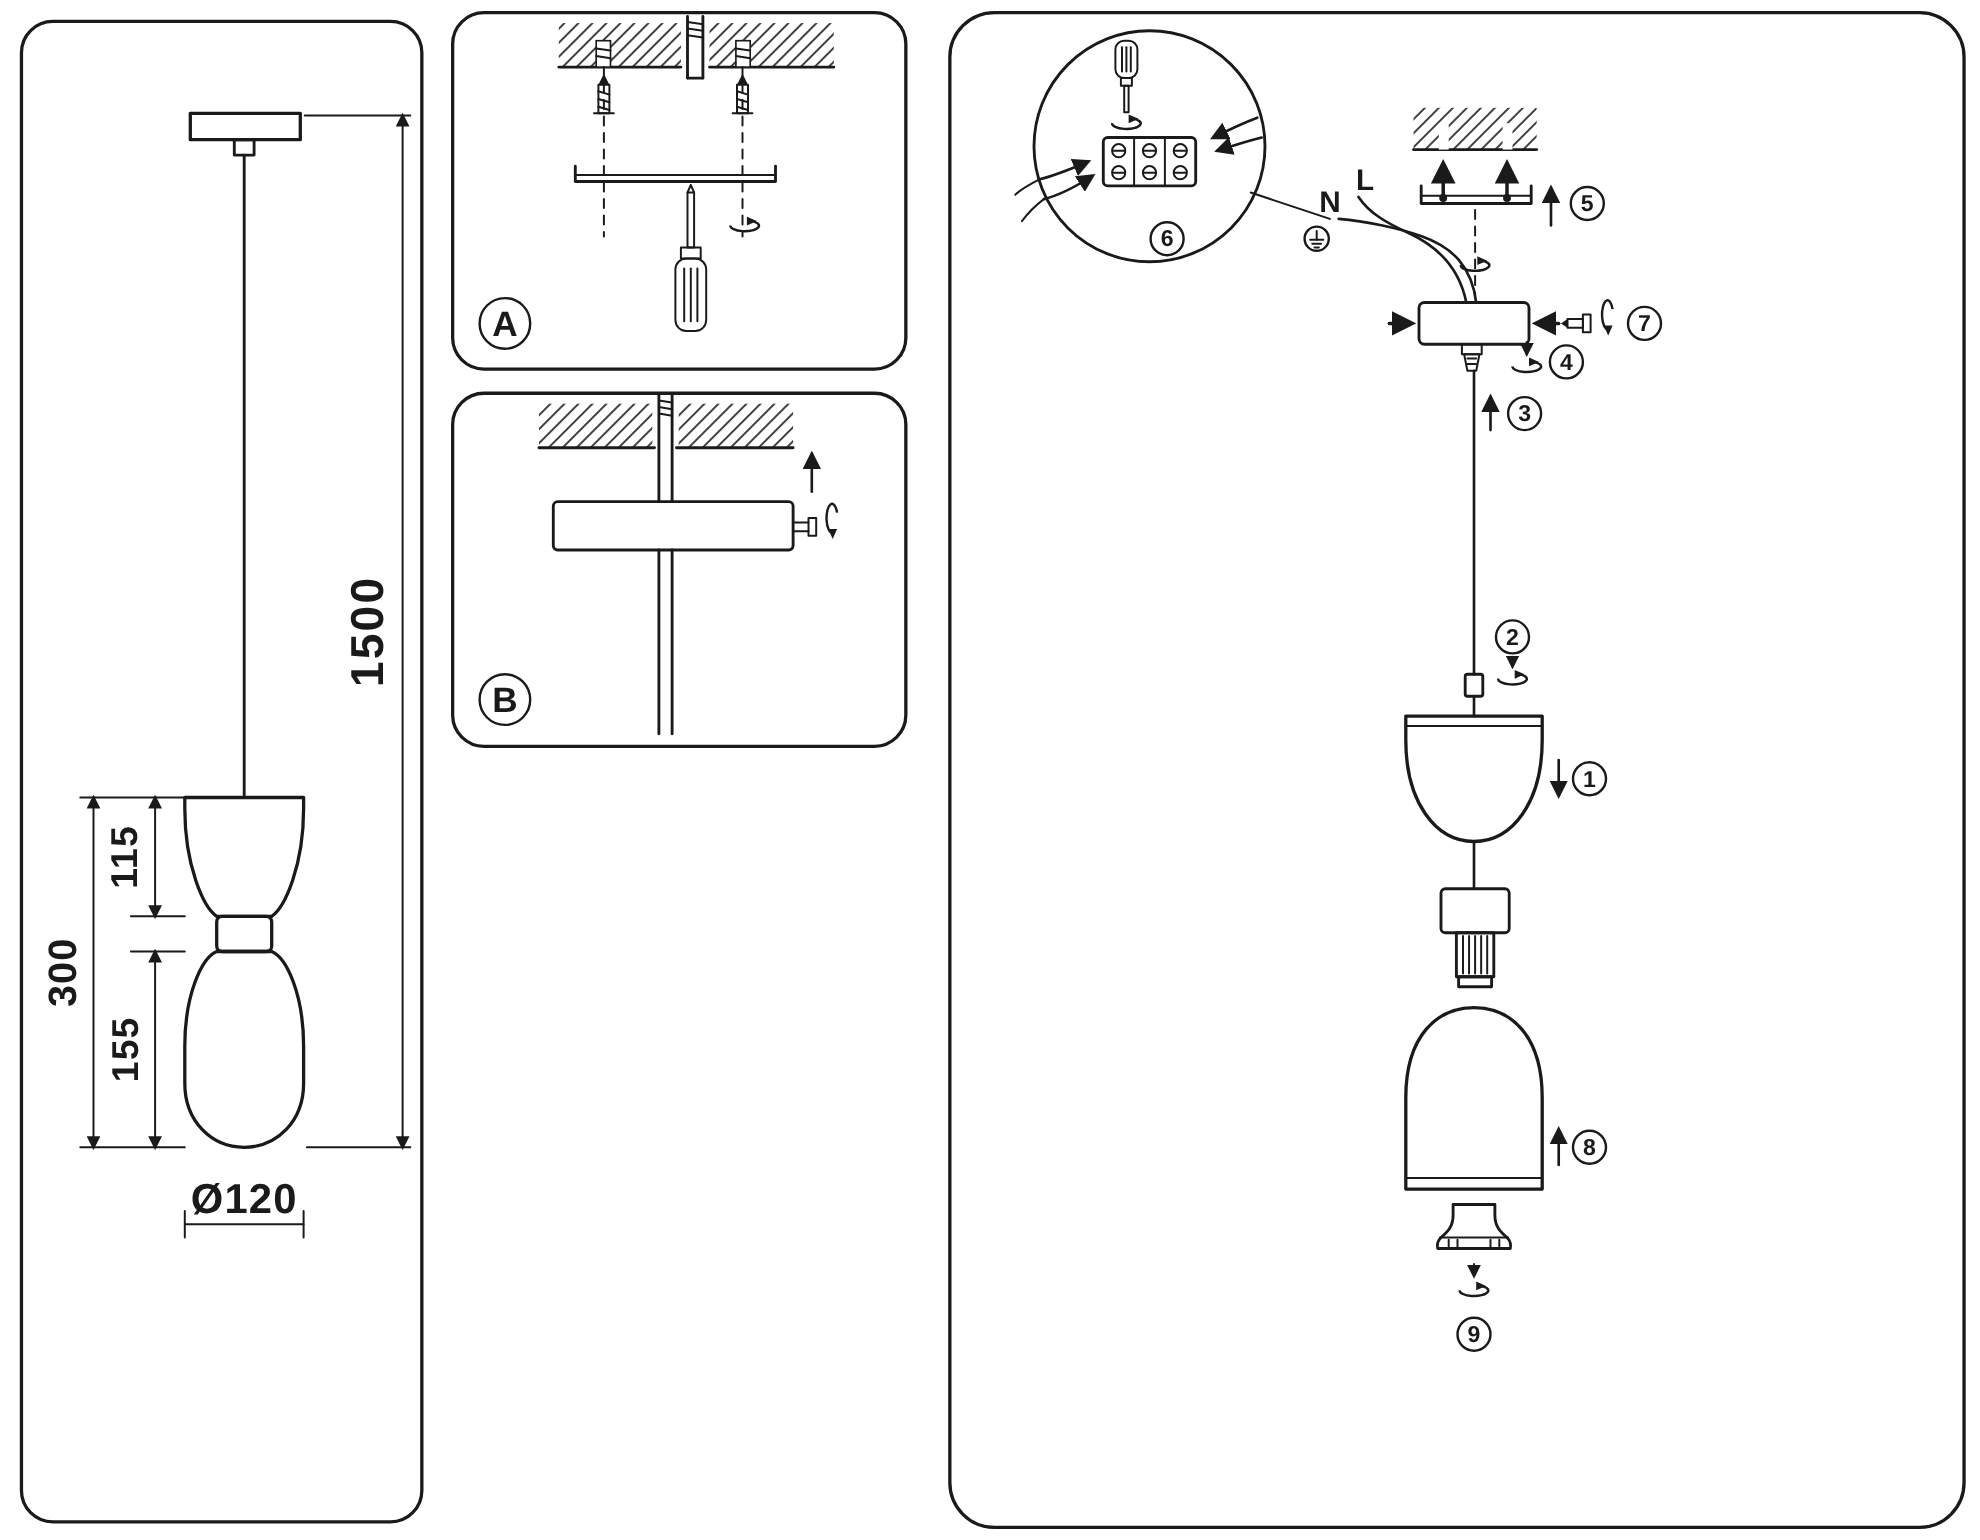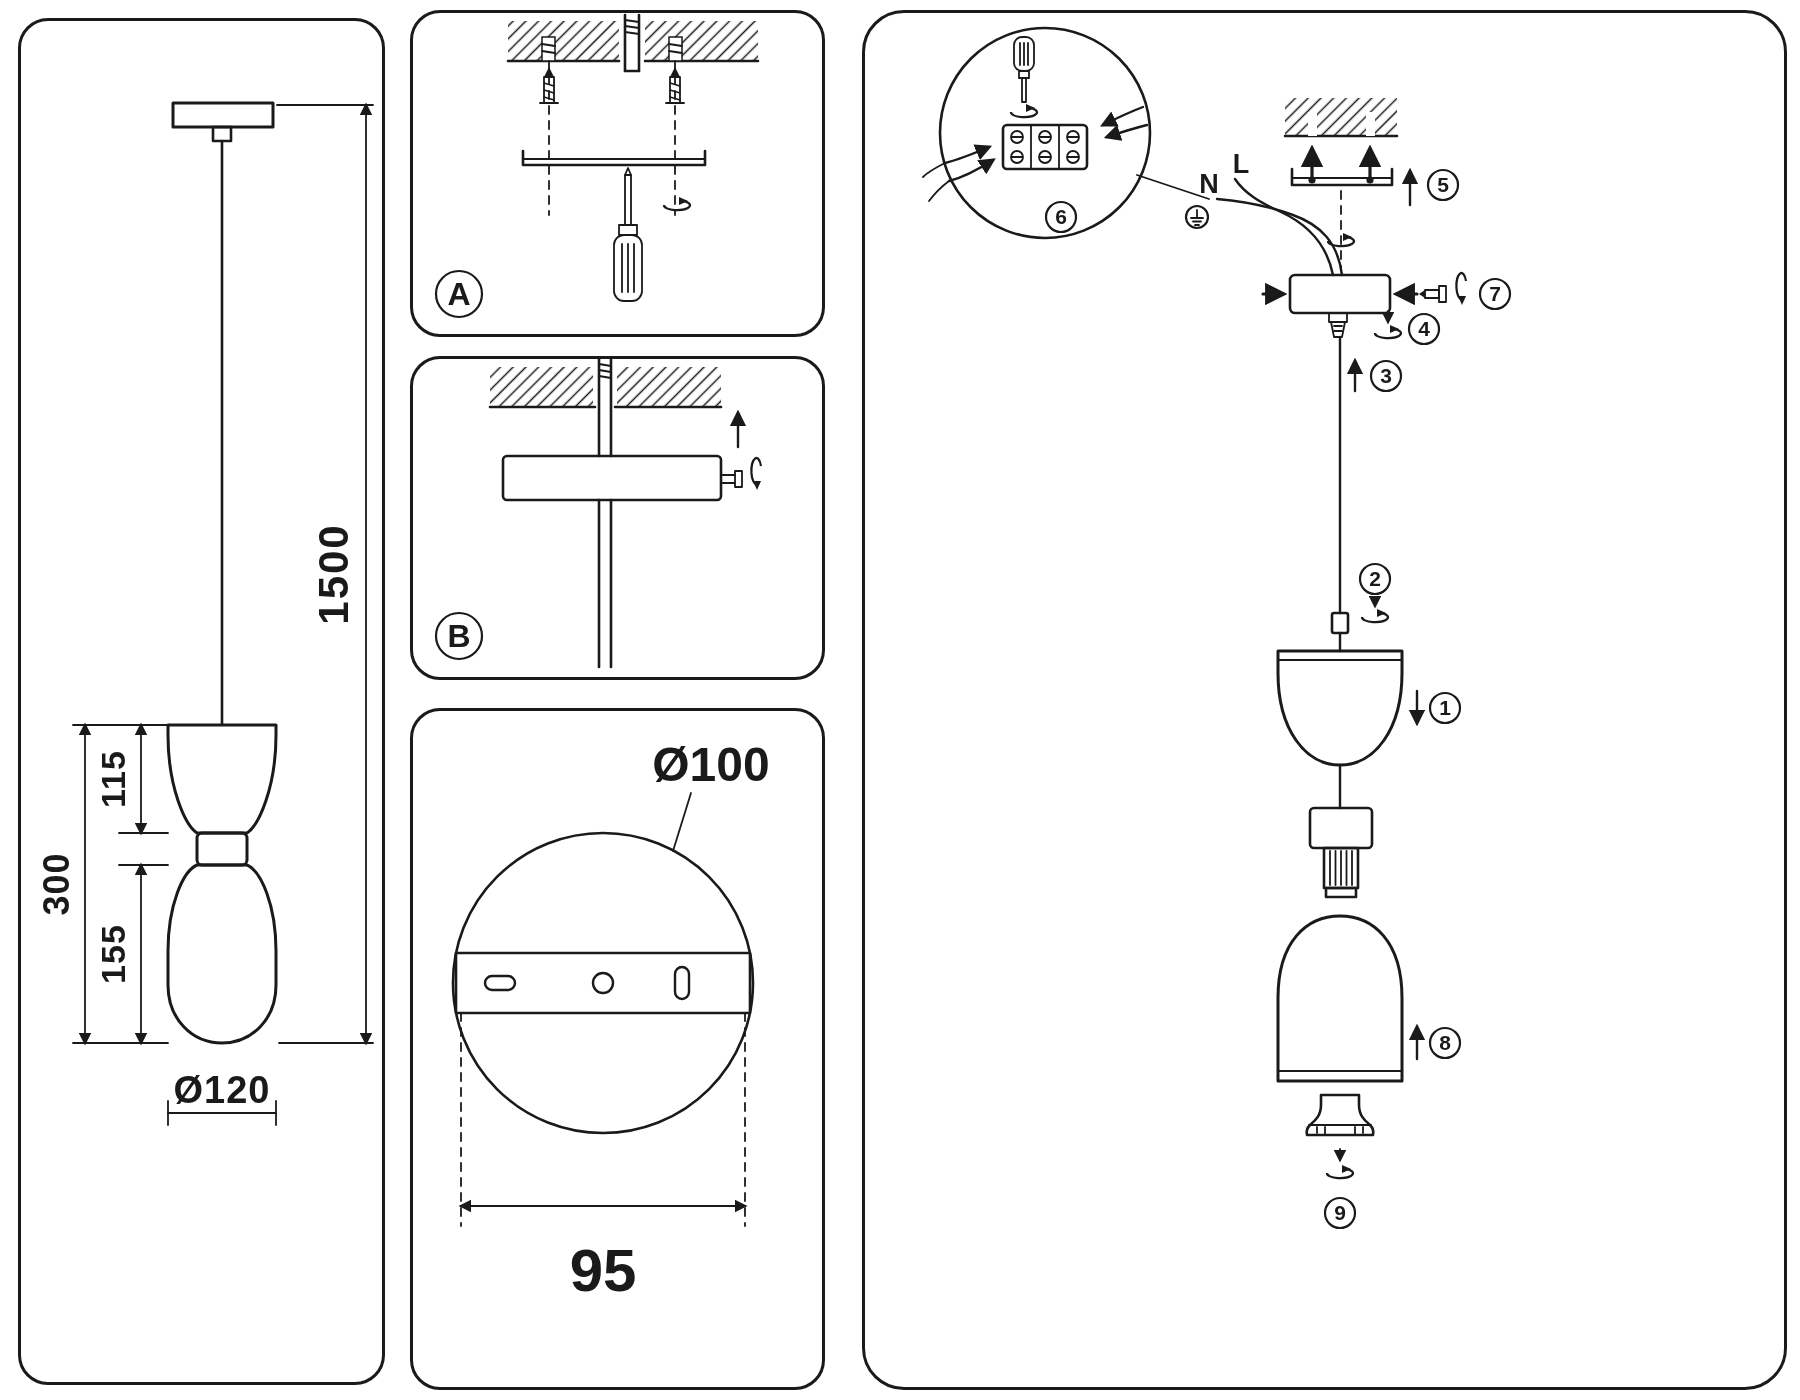--- a/index.html
+++ b/index.html
@@ -170,41 +170,20 @@
         <rect class="t" x="322" y="112" width="7" height="16"></rect>
       </g>
       <use href="#rot-v" x="348" y="120"></use>
       <g>
         <circle class="badge" cx="46" cy="277" r="23"></circle>
         <text x="46" y="288" font-size="32" text-anchor="middle">B</text>
       </g>
     </svg>
   </div>
 
-  <div class="panel" id="p-c" style="left:410px;top:708px;width:415px;height:682px;">
-    <svg viewBox="0 0 409 676">
-      <circle class="o" cx="190" cy="272" r="150"></circle>
-      <g>
-        <rect class="o" x="43" y="242" width="294" height="60"></rect>
-        <rect class="t2 t" x="72" y="265" width="30" height="14" rx="7"></rect>
-        <circle class="t t2" cx="190" cy="272" r="10"></circle>
-        <rect class="t t2" x="262" y="256" width="14" height="32" rx="7"></rect>
-      </g>
-      <g>
-        <text x="298" y="70" font-size="48" text-anchor="middle">Ø100</text>
-        <line class="t" x1="278" y1="82" x2="260" y2="140"></line>
-      </g>
-      <g>
-        <line class="t dash" x1="48" y1="302" x2="48" y2="515"></line>
-        <line class="t dash" x1="332" y1="302" x2="332" y2="515"></line>
-        <line class="t" x1="48" y1="495" x2="332" y2="495" marker-start="url(#arr)" marker-end="url(#arr)"></line>
-        <text x="190" y="580" font-size="60" text-anchor="middle">95</text>
-      </g>
-    </svg>
-  </div>
 
   <div class="panel" id="p-asm" style="left:862px;top:10px;width:925px;height:1380px;border-radius:42px;">
     <svg viewBox="0 0 919 1374">
 
       <g>
         <circle class="o" cx="180" cy="120" r="105"></circle>
         <g>
           <rect class="t" x="149" y="24" width="20" height="34" rx="8"></rect>
           <line class="t" x1="155" y1="30" x2="155" y2="52"></line>
             <line class="t" x1="159" y1="30" x2="159" y2="52"></line>

